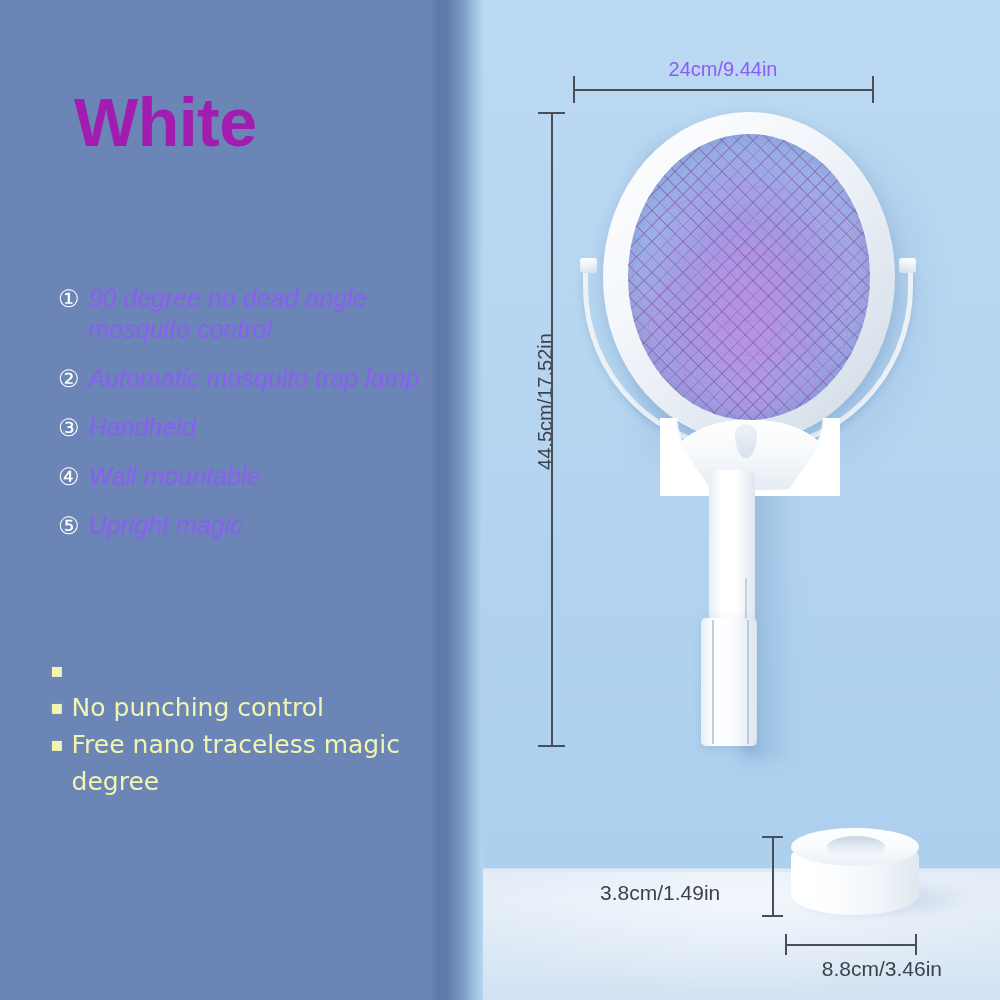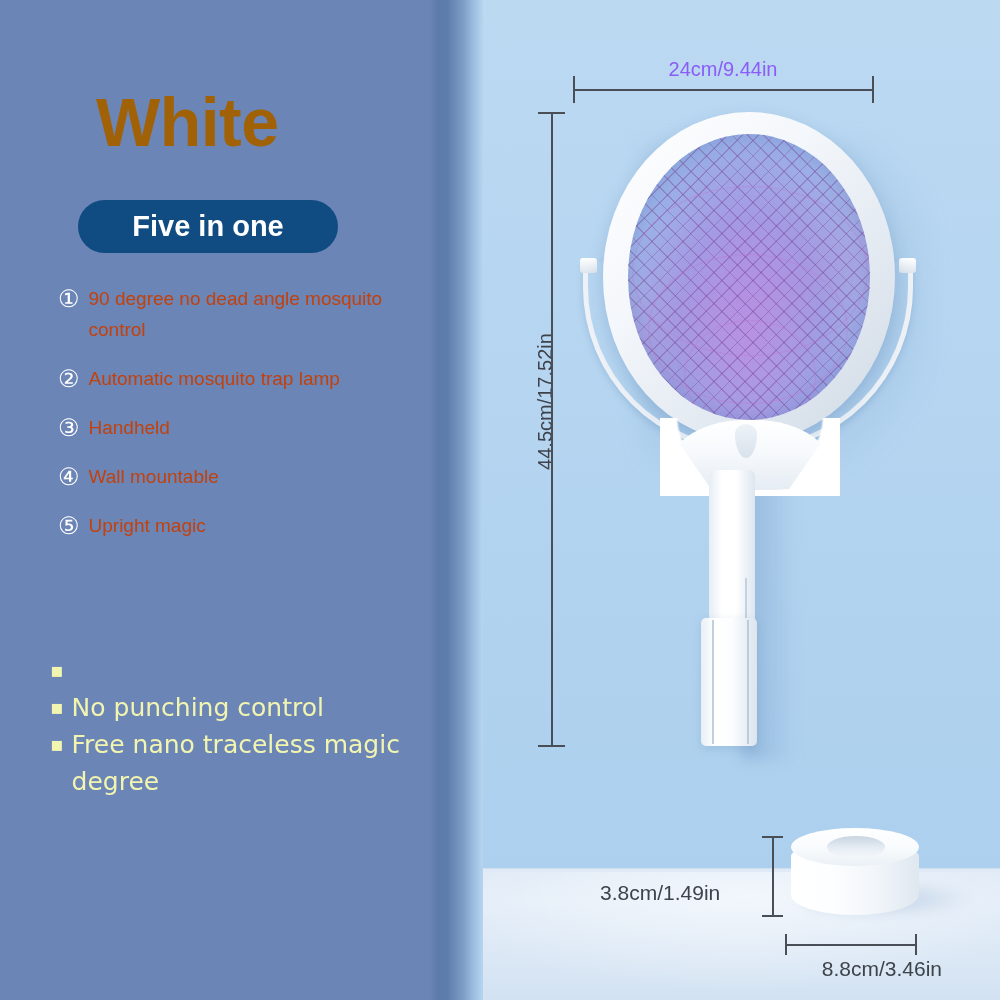--- a/index.html
+++ b/index.html
@@ -44,22 +44,22 @@
     width: 46px; height: 1000px;
     background: linear-gradient(90deg, #5d7ba9 0%, #5f7dab 22%, #7b9ac4 55%, #9cbfe0 80%, #b6d5ef 100%);
   }
   .panel-edge-dark {
     position: absolute; left: 430px; top: 0;
     width: 10px; height: 1000px;
     background: linear-gradient(90deg, rgba(90,120,165,0) 0%, rgba(86,116,162,.85) 100%);
   }
 
   .title {
-    position: absolute; left: 96px; top: 88px;
-    font-size: 68px; font-weight: bold; color: #a16207;
+    position: absolute; left: 74px; top: 88px;
+    font-size: 68px; font-weight: bold; color: #a21caf;
     letter-spacing: -0.5px; line-height: 1;
   }
   .badge {
     position: absolute; left: 78px; top: 200px;
     width: 260px; height: 53px;
     background: #104b81;
     border-radius: 27px;
     display: flex; align-items: center; justify-content: center;
   }
   .badge-label {
@@ -73,22 +73,23 @@
   .num-item {
     display: flex; align-items: flex-start;
     margin-bottom: 18px;
   }
   .num-badge {
     font-size: 24px; color: #ffffff;
     line-height: 31px; margin-right: 9px;
     flex: 0 0 auto;
   }
   .num-text {
-    font-size: 19px; color: #c2410c;
+    font-size: 25px; color: #8b5cf6;
     line-height: 31px;
+    font-style: italic;
   }
 
   .bullets {
     position: absolute; left: 50px; top: 652px;
     width: 385px;
     font-family: "DejaVu Sans", sans-serif;
   }
   .bullet-item {
     display: flex; align-items: flex-start;
     font-size: 25px; color: #f2f5b0; line-height: 37px;
@@ -333,23 +334,20 @@
   <div class="dim-line dim-roll-hcap-l"></div>
   <div class="dim-line dim-roll-hcap-r"></div>
   <div class="dim-roll-w-label">8.8cm/3.46in</div>
 
   <div class="panel"></div>
   <div class="panel-edge-dark"></div>
   <div class="panel-edge"></div>
 
   <div class="title">White</div>
 
-  <div class="badge">
-    <span class="badge-label">Five in one</span>
-  </div>
 
   <div class="num-list">
     <div class="num-item">
       <span class="num-badge">①</span>
       <span class="num-text">90 degree no dead angle mosquito control</span>
     </div>
     <div class="num-item">
       <span class="num-badge">②</span>
       <span class="num-text">Automatic mosquito trap lamp</span>
     </div>

